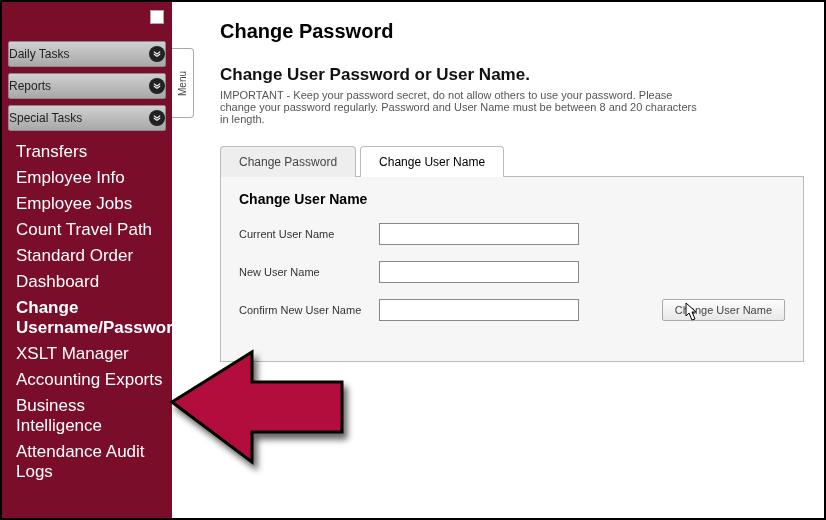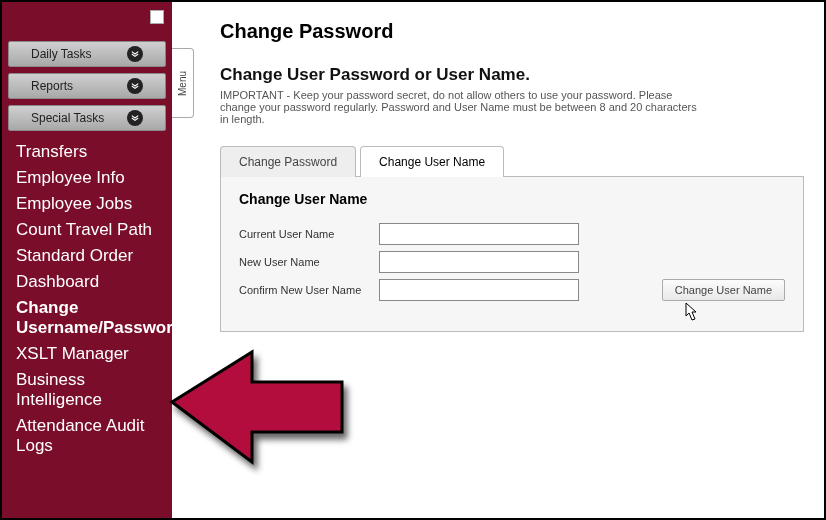--- a/index.html
+++ b/index.html
@@ -29,21 +29,21 @@
   .logo-box {
     display: inline-block;
     width: 14px; height: 14px;
     background: #fff;
     border: 1px solid #aaa;
   }
   .nav-header {
     background: linear-gradient(#d0d0d0,#a8a8a8);
     border: 1px solid #888;
     border-radius: 2px;
-    padding: 4px 22px;
+    padding: 4px 0;
     margin: 6px 0;
     font-size: 12px;
     color: #222;
     display: flex;
     justify-content: space-between;
     align-items: center;
     cursor: pointer;
   }
   .nav-header .chev {
     width: 16px; height: 16px;
@@ -142,21 +142,21 @@
   }
   .panel h2 {
     font-size: 14px;
     font-weight: bold;
     margin: 0 0 16px 0;
     color: #000;
   }
   .form-row {
     display: flex;
     align-items: center;
-    margin: 6px 0;
+    margin: 16px 0;
   }
   .form-row label {
     width: 140px;
     font-size: 11px;
     color: #333;
   }
   .form-row input {
     width: 200px;
     height: 22px;
     border: 1px solid #888;
@@ -229,20 +229,21 @@
 
   <div class="sub-items">
     <div class="sub-item">Transfers</div>
     <div class="sub-item">Employee Info</div>
     <div class="sub-item">Employee Jobs</div>
     <div class="sub-item">Count Travel Path</div>
     <div class="sub-item">Standard Order</div>
     <div class="sub-item">Dashboard</div>
     <div class="sub-item active">Change Username/Password</div>
     <div class="sub-item">XSLT Manager</div>
+    <div class="sub-item">Accounting Exports</div>
     <div class="sub-item">Business Intelligence</div>
     <div class="sub-item">Attendance Audit Logs</div>
   </div>
 </div>
 
 <div class="menu-handle">
   <span>Menu</span>
 </div>
 
 <div class="main">

